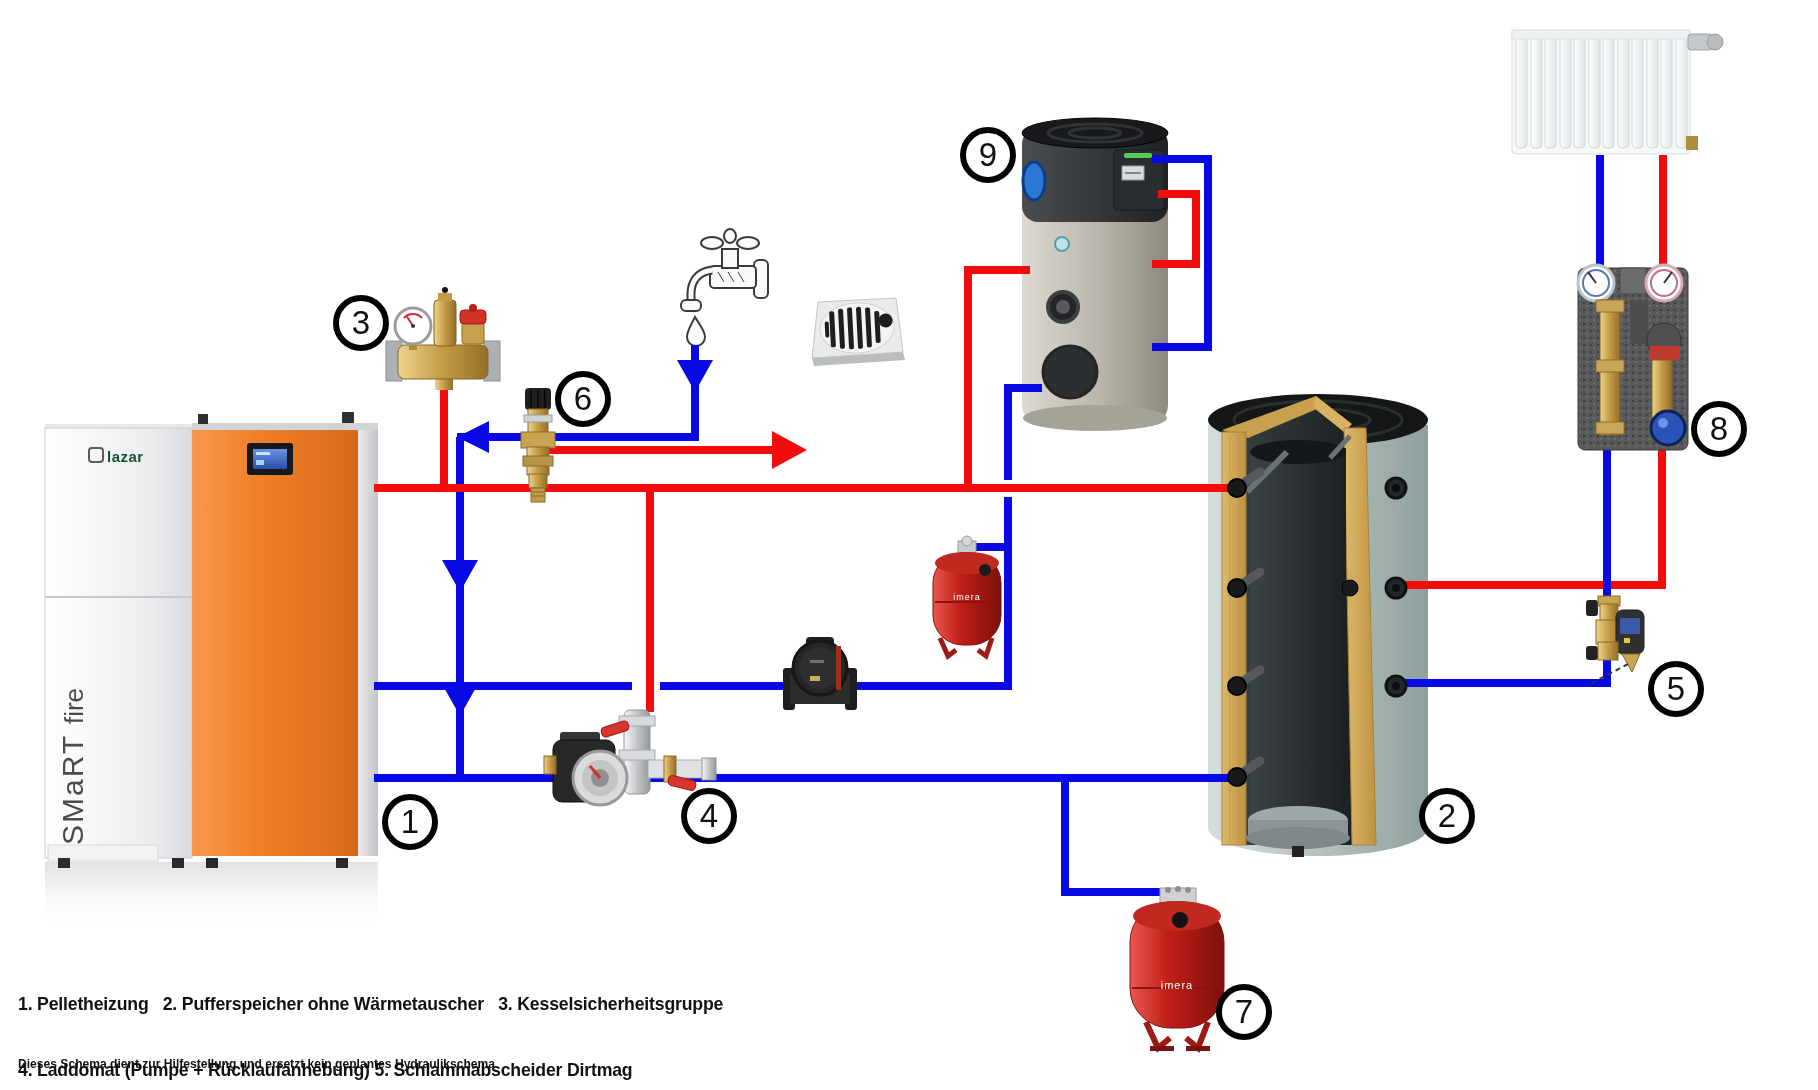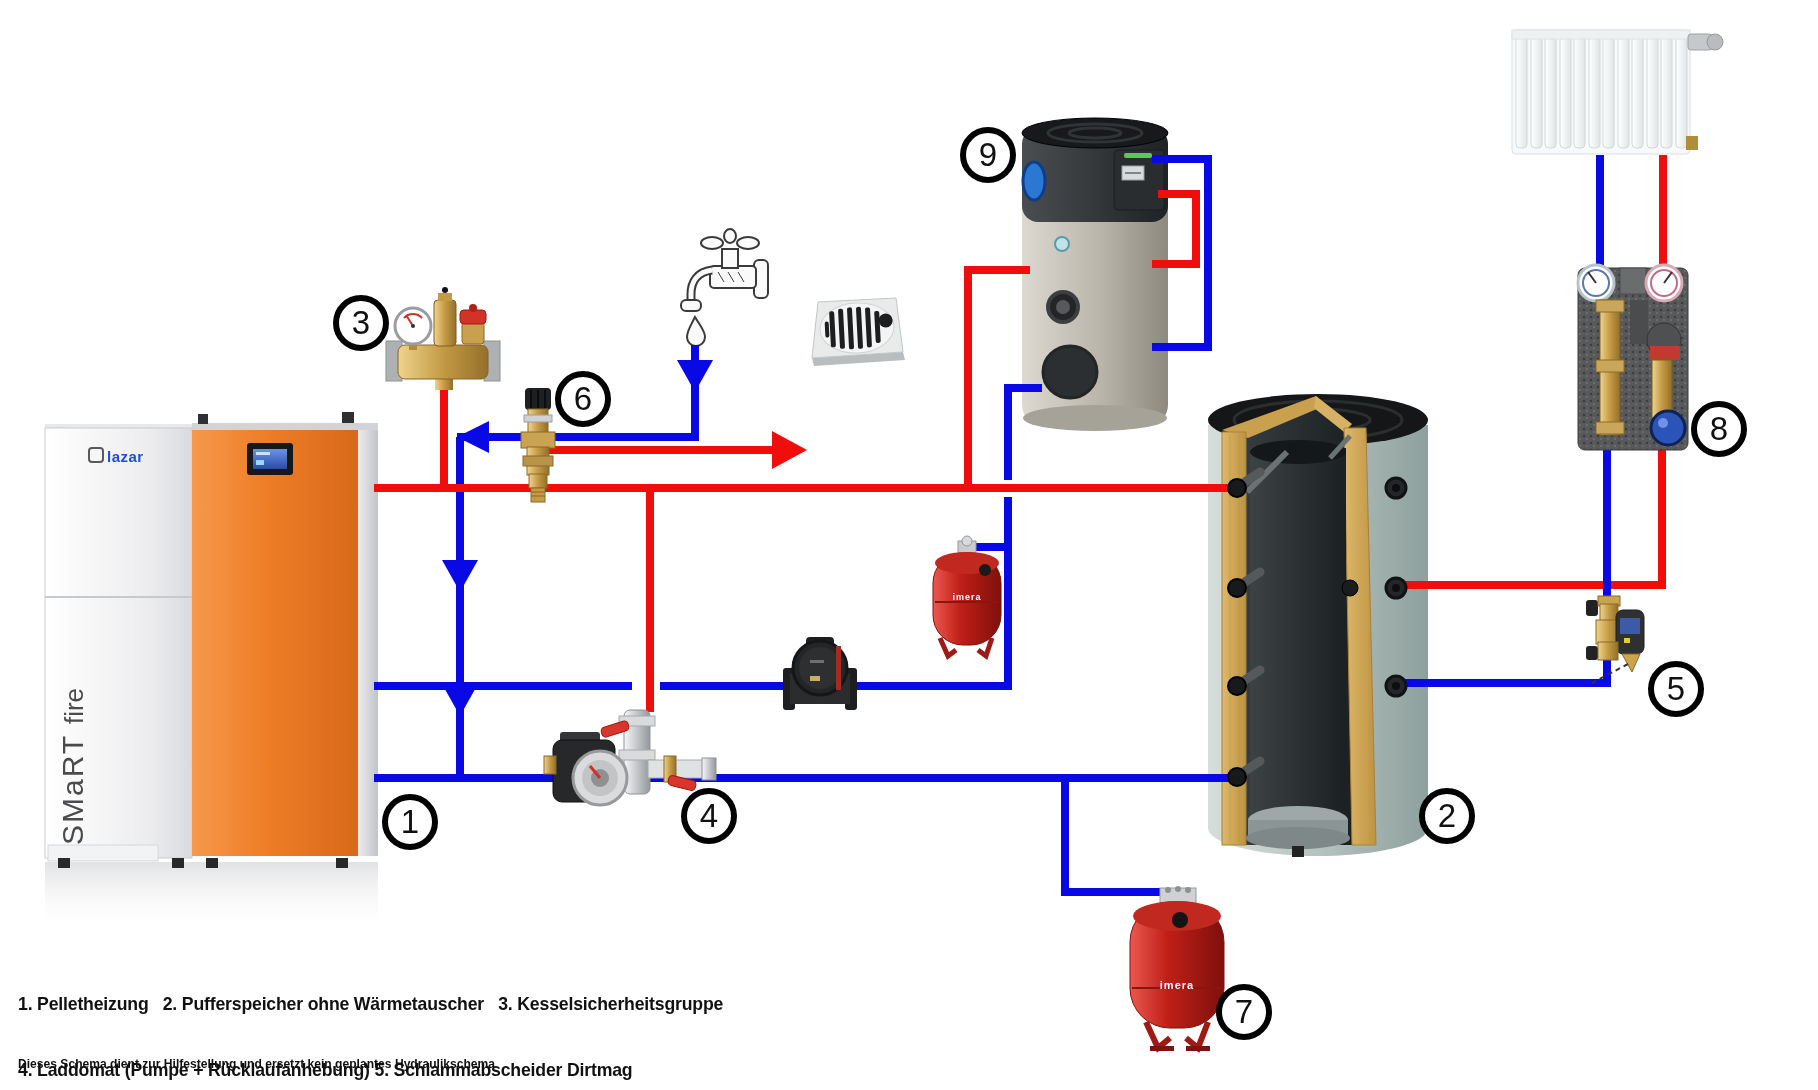--- a/index.html
+++ b/index.html
@@ -5,28 +5,28 @@
   html,body{margin:0;padding:0;background:#fff;}
   #stage{position:relative;width:1818px;height:1090px;background:#fff;overflow:hidden;
          font-family:"Liberation Sans",sans-serif;}
   #schemeSvg{position:absolute;left:0;top:0;}
   .abs{position:absolute;}
   
   .logo-text{left:94px;top:50px;font-size:52px;font-weight:800;letter-spacing:-2px;
              transform:scaleX(.9);transform-origin:0 0;white-space:nowrap;}
   .logo-bio{color:#3a3a3c;} .logo-heizer{color:#ef8021;}
   
-  .lazar{left:88px;top:447px;font-size:15px;font-weight:700;color:#1d4ed8;letter-spacing:.5px;}
+  .lazar{left:88px;top:447px;font-size:15px;font-weight:700;color:#14532d;letter-spacing:.5px;}
   .lazar .lz-ic{display:inline-block;width:12px;height:12px;border:2px solid #5a5a5c;border-radius:4px;
                 vertical-align:-1px;margin-right:3px;}
   .smartfire{left:56px;top:845px;transform:rotate(-90deg);transform-origin:0 0;width:245px;
              font-size:30px;color:#4b4b4d;letter-spacing:2px;white-space:nowrap;}
   .sf-small{font-size:26px;letter-spacing:0;}
   
-  .imera{color:#fff;font-weight:700;text-align:center;letter-spacing:1px;}
+  .imera{color:#fff;font-weight:400;text-align:center;letter-spacing:1px;}
   .imera-s{left:938px;top:592px;width:58px;font-size:9px;}
   .imera-l{left:1146px;top:979px;width:62px;font-size:11px;}
   
   .badge{width:44px;height:44px;border:6px solid #000;border-radius:50%;background:#fff;
          color:#111;font-size:33px;line-height:44px;text-align:center;font-weight:500;}
   
   .legend{left:18px;top:949px;transform:scaleX(.93);transform-origin:0 0;color:#111;
           font-size:19px;line-height:22px;font-weight:600;letter-spacing:-.2px;white-space:pre;}
   .disclaimer{left:18px;top:1056px;transform:scaleX(.93);transform-origin:0 0;color:#111;
               font-size:13px;font-weight:600;white-space:pre;}

